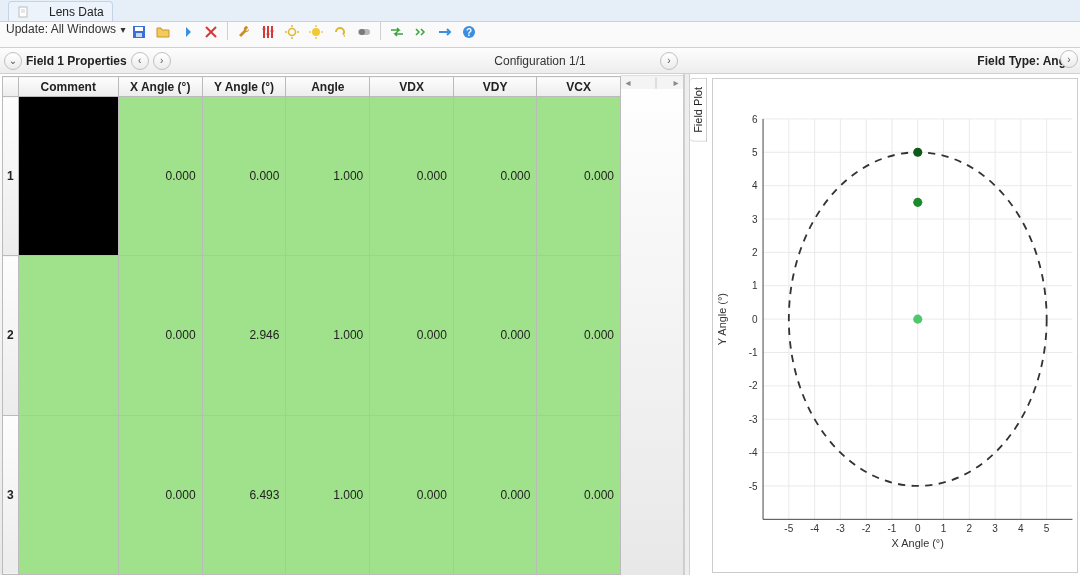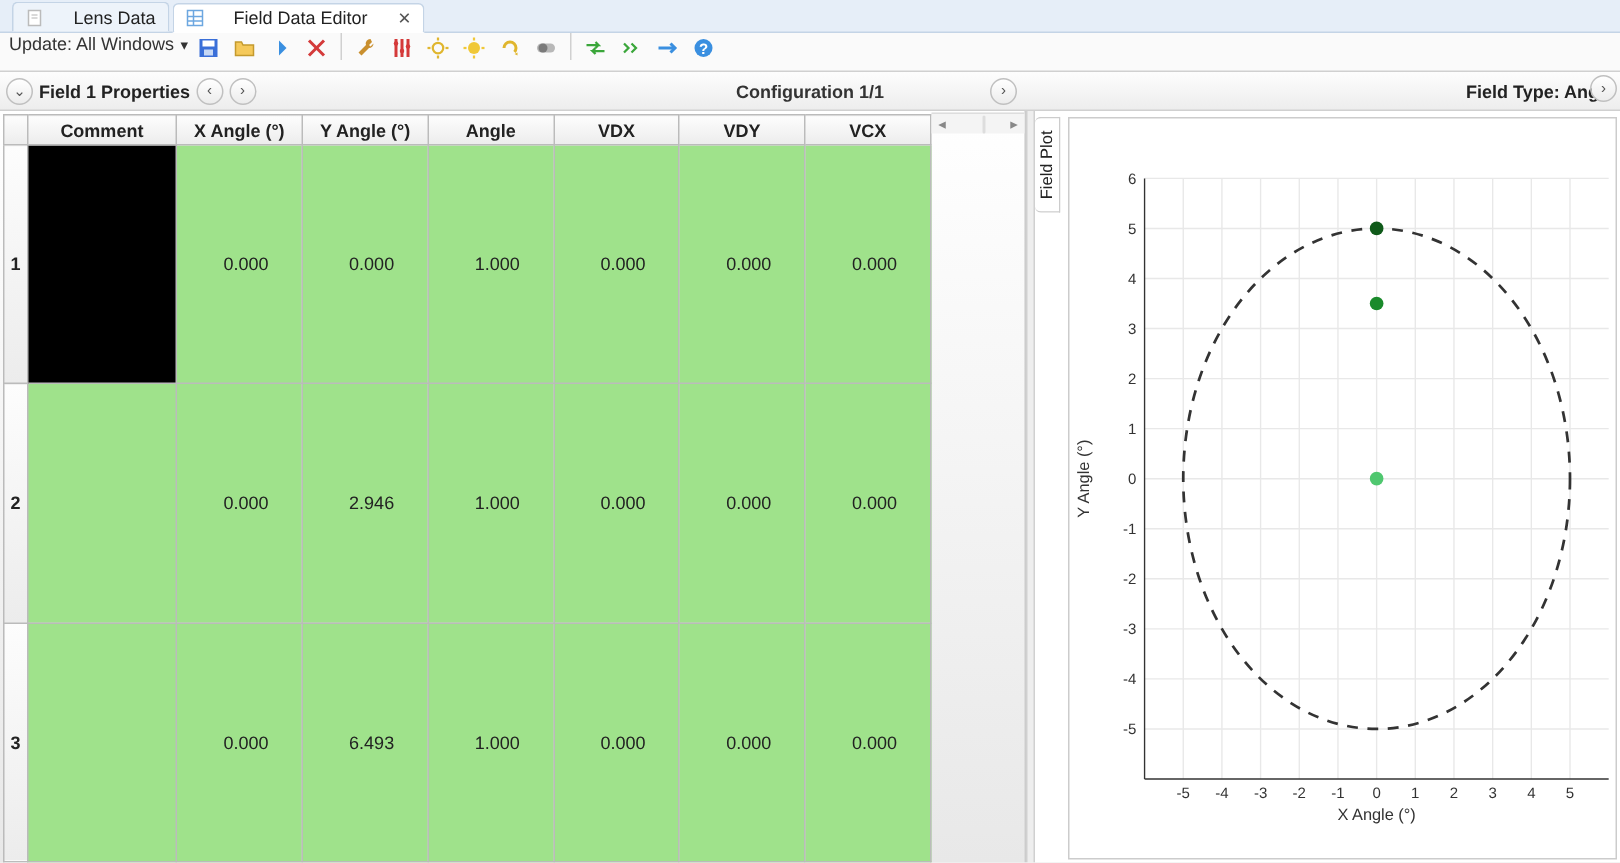--- a/index.html
+++ b/index.html
@@ -17,37 +17,37 @@
   .update-label { font-size: 12px; color: #333; }
   .dropdown-caret { font-size: 10px; color: #333; margin-left: 1px; }
   .toolbar-sep { width: 1px; height: 18px; background: #d0d0d0; margin: 0 2px; }
   .tool-btn { width: 20px; height: 20px; display: inline-flex; align-items: center; justify-content: center; border-radius: 2px; cursor: pointer; }
 
   
   .sub-header { height: 26px; background: linear-gradient(#fdfdfd,#ededed); border-bottom: 1px solid #d0d0d0; display: flex; align-items: center; position: relative; }
   .sub-left { display: flex; align-items: center; gap: 4px; padding-left: 4px; }
   .chev-btn { width: 18px; height: 18px; border: 1px solid #c0c0c0; border-radius: 9px; display: inline-flex; align-items: center; justify-content: center; background: linear-gradient(#fff,#ececec); cursor: pointer; font-size: 10px; color: #555; }
   .sub-title { font-weight: 700; }
-  .sub-center { position: absolute; left: 50%; transform: translateX(-50%); font-weight: 700; color: #333; }
+  .sub-center { position: absolute; left: 50%; transform: translateX(-50%); font-weight: 400; color: #333; }
   .sub-right-btn { position: absolute; left: 660px; }
   .field-type { position: absolute; right: 4px; font-weight: 600; }
 
   
   .main-area { display: flex; height: calc(575px - 22px - 26px - 26px); }
   .left-pane { width: 684px; background: linear-gradient(#fff 0%, #e8e8e8 100%); border-right: 1px solid #ccc; display: flex; flex-direction: row; }
   .splitter { width: 6px; background: #eee; border-left: 1px solid #d0d0d0; border-right: 1px solid #d0d0d0; cursor: col-resize; }
   .right-pane { flex: 1; background: #fff; position: relative; }
 
   
   .grid { border-collapse: collapse; width: 640px; margin: 2px 0 0 2px; }
   .grid th, .grid td { border: 1px solid #bbb; height: 20px; font-size: 12px; }
   .grid th { background: linear-gradient(#fdfdfd,#ececec); font-weight: 600; padding: 0 4px; }
   .corner { width: 14px; background: linear-gradient(#fdfdfd,#e2e2e2); }
   .rowhdr { width: 14px; text-align: center; background: linear-gradient(#fdfdfd,#ececec); font-weight: 600; }
-  .grid td.cell { background: #9fe28b; text-align: right; padding-right: 22px; }
+  .grid td.cell { background: #9fe28b; text-align: right; padding-right: 6px; }
   .grid td.comment-cell { background: #000; }
   .col-comment { width: 102px; }
   .col-num { width: 86px; }
 
   
   .hscroll { height: 14px; background: #f4f4f4; border-top: 1px solid #ddd; display: flex; align-items: center; margin-top: 1px; }
   .hscroll .track { flex: 1; height: 12px; border: 1px solid #ddd; border-radius: 6px; margin: 0 12px 0 20px; position: relative; }
   .hscroll .thumb { position: absolute; left: 0; top: 0; bottom: 0; width: 80%; background: #e4e4e4; border-radius: 6px; }
   .hscroll .arrow { width: 14px; text-align: center; color: #888; font-size: 10px; }
 
@@ -71,32 +71,20 @@
 <div class="tab-strip">
   <div class="tab">
     <span class="tab-icon">
       <svg width="12" height="12" viewBox="0 0 12 12">
           <rect x="2" y="1" width="8" height="10" fill="#fff" stroke="#bbb"></rect>
           <line x1="4" y1="4" x2="8" y2="4" stroke="#ccc"></line>
           <line x1="4" y1="6" x2="8" y2="6" stroke="#ccc"></line>
         </svg>
     </span>
     <span>Lens Data</span>
-  </div>
-  <div class="tab active">
-    <span class="tab-icon">
-      <svg width="12" height="12" viewBox="0 0 12 12">
-          <rect x="1" y="1" width="10" height="10" fill="#fff" stroke="#6da7e0"></rect>
-          <line x1="1" y1="5" x2="11" y2="5" stroke="#6da7e0"></line>
-          <line x1="1" y1="8" x2="11" y2="8" stroke="#6da7e0"></line>
-          <line x1="5" y1="1" x2="5" y2="11" stroke="#6da7e0"></line>
-        </svg>
-    </span>
-    <span>Field Data Editor</span>
-    <span class="tab-close">✕</span>
   </div>
 </div>
 
 <div class="toolbar-row">
   <span class="update-label">
     <span>Update: All Windows</span>
     <span class="dropdown-caret">▾</span>
   </span>
   <span class="tool-btn">
       <svg width="16" height="16" viewBox="0 0 16 16">

